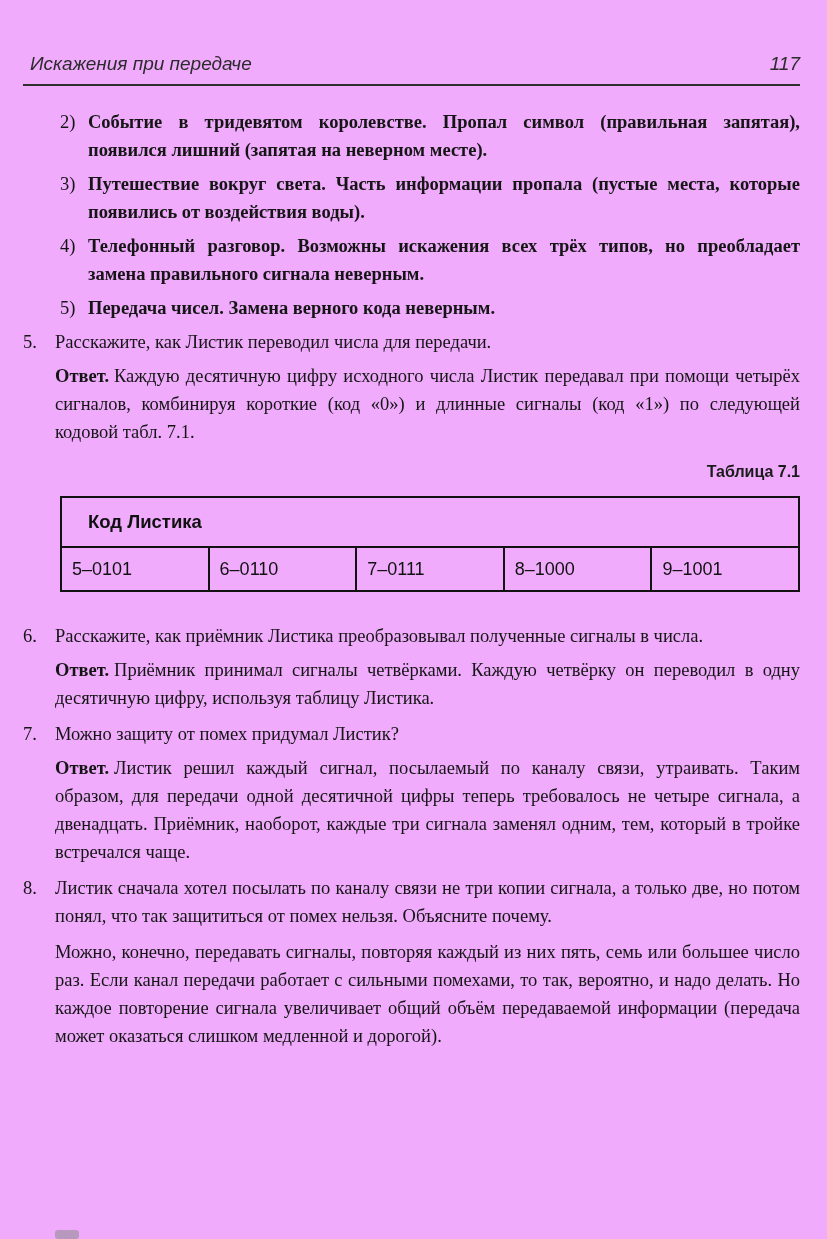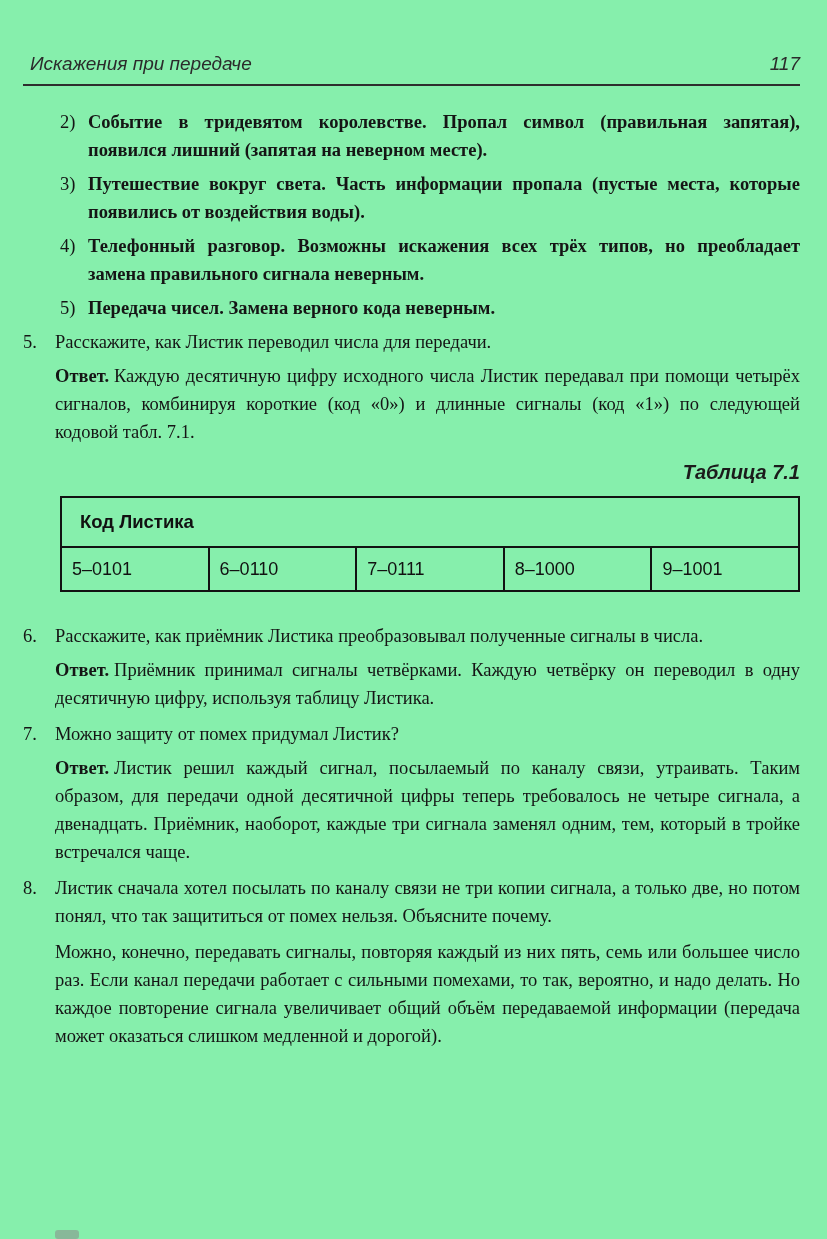--- a/index.html
+++ b/index.html
@@ -4,21 +4,21 @@
 <style>
   html, body {
     margin: 0;
     padding: 0;
     background: #ffffff;
   }
   .page {
     position: relative;
     width: 827px;
     height: 1239px;
-    background: #86efac;
+    background: #f0abfc;
     box-sizing: border-box;
     padding: 50px 27px 0 23px;
     overflow: hidden;
     font-family: "Liberation Serif", serif;
     font-size: 18.5px;
     line-height: 28px;
     color: #151515;
   }
   
   .running-head {
@@ -63,22 +63,21 @@
   }
   .answer .label {
     font-weight: bold;
     margin-right: 5px;
   }
 
   .table-caption {
     text-align: right;
     font-family: "Liberation Sans", sans-serif;
     font-weight: bold;
-    font-style: italic;
-    font-size: 20px;
+    font-size: 16px;
     margin: 12px 0 10px 0;
     color: #1b1b1b;
   }
   table.code-table {
     margin-left: 37px;
     width: 740px;
     border-collapse: collapse;
     font-family: "Liberation Sans", sans-serif;
     font-size: 18px;
     color: #111;
@@ -87,21 +86,21 @@
   table.code-table th,
   table.code-table td {
     border: 2px solid #121212;
     padding: 7px 10px;
     text-align: left;
     vertical-align: middle;
   }
   table.code-table th {
     font-weight: bold;
     font-size: 18.5px;
-    padding: 10px 18px;
+    padding: 10px 26px;
     border-radius: 17px;
   }
 
   .after-table { margin-top: 30px; }
 
   .closing {
     margin: 8px 0 0 32px;
   }
 
   .scan-mark {

